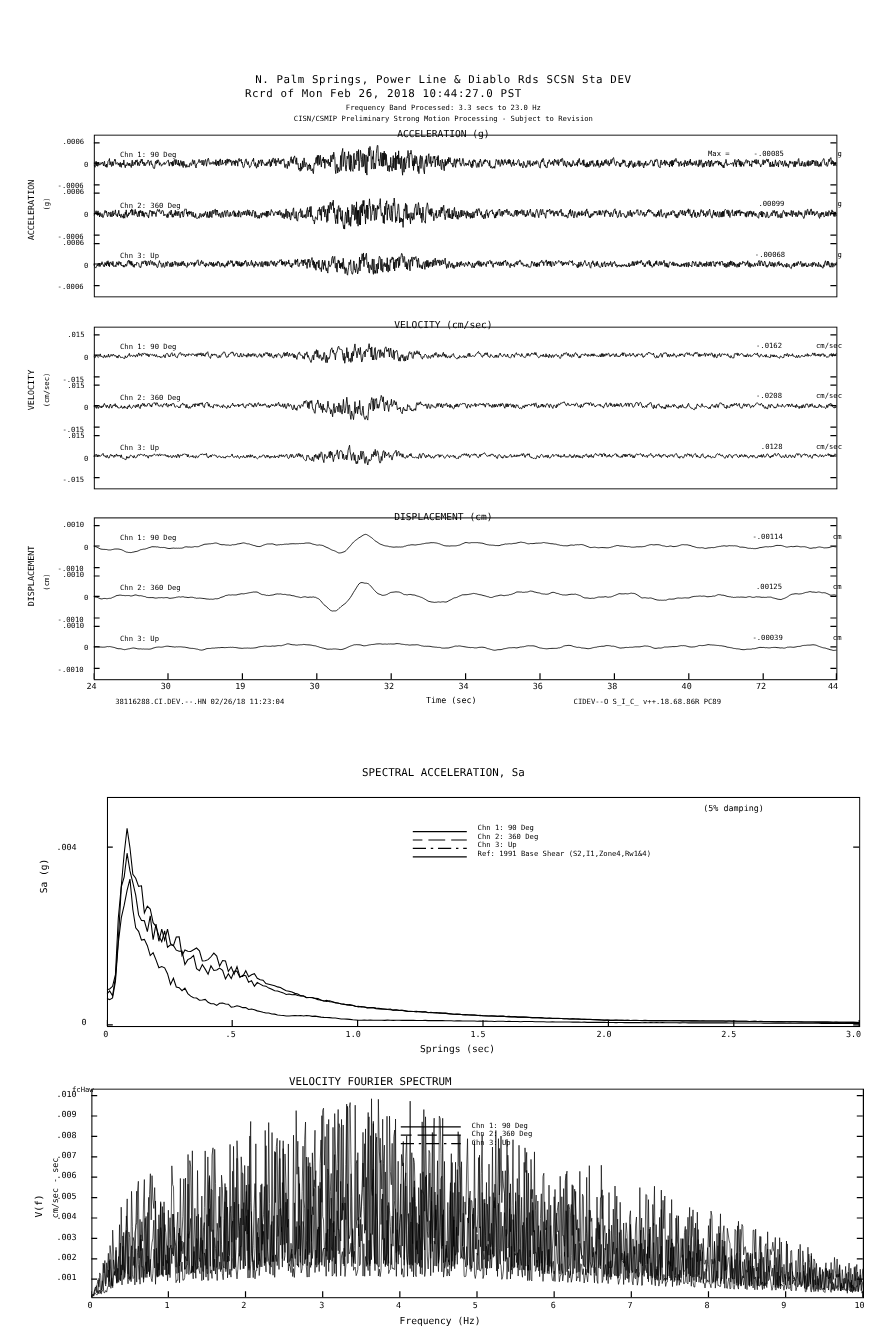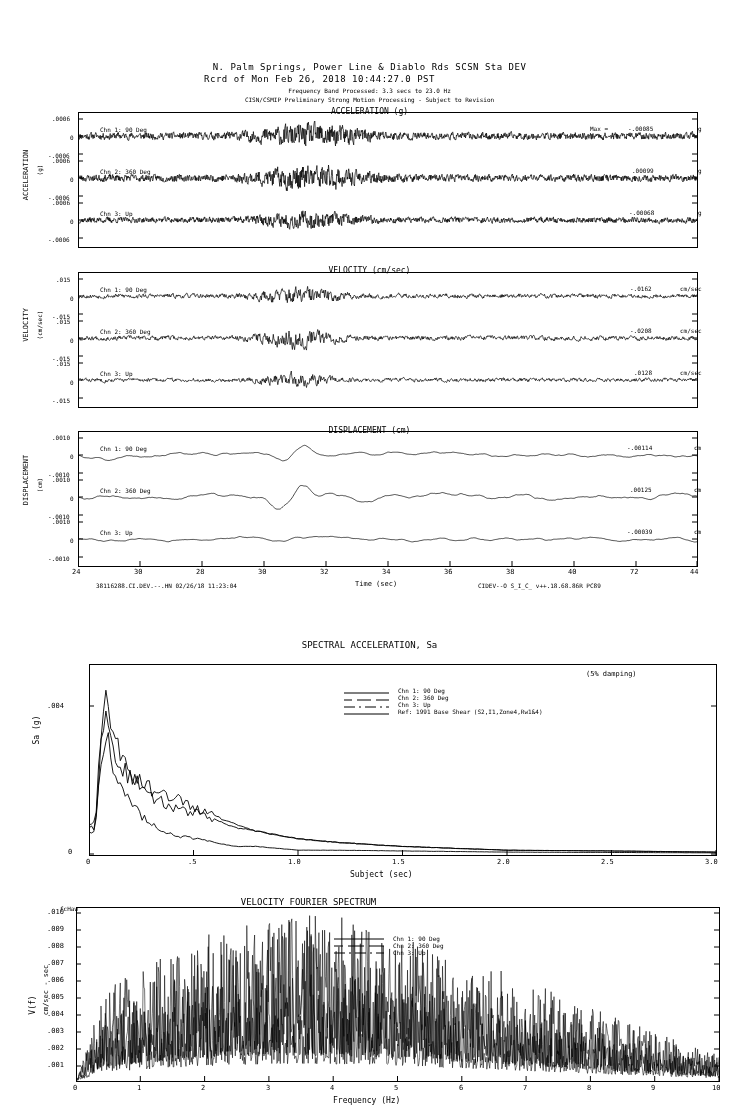--- a/index.html
+++ b/index.html
@@ -200,21 +200,21 @@
       <line x1="372" y1="135" x2="372" y2="130"></line>
       <line x1="434" y1="135" x2="434" y2="130"></line>
       <line x1="496" y1="135" x2="496" y2="130"></line>
       <line x1="558" y1="135" x2="558" y2="130"></line>
       <line x1="619" y1="135" x2="619" y2="130"></line>
     </g>
   </svg>
 
   <div class="abs t7" style="left:72px;top:568px;">24</div>
   <div class="abs t7" style="left:134px;top:568px;">30</div>
-  <div class="abs t7" style="left:196px;top:568px;">28</div>
+  <div class="abs t7" style="left:196px;top:568px;">19</div>
   <div class="abs t7" style="left:258px;top:568px;">30</div>
   <div class="abs t7" style="left:320px;top:568px;">32</div>
   <div class="abs t7" style="left:382px;top:568px;">34</div>
   <div class="abs t7" style="left:444px;top:568px;">36</div>
   <div class="abs t7" style="left:506px;top:568px;">38</div>
   <div class="abs t7" style="left:568px;top:568px;">40</div>
   <div class="abs t7" style="left:630px;top:568px;">72</div>
   <div class="abs t7" style="left:690px;top:568px;">44</div>
   <div class="abs t7" style="left:355px;top:580px;">Time (sec)</div>
 
@@ -268,21 +268,21 @@
   <div class="abs t6" style="left:398px;top:701px;">Chn 3: Up</div>
   <div class="abs t6" style="left:398px;top:708px;">Ref: 1991 Base Shear (S2,I1,Zone4,Rw1&amp;4)</div>
 
   <div class="abs t7" style="left:86px;top:858px;">0</div>
   <div class="abs t7" style="left:188px;top:858px;">.5</div>
   <div class="abs t7" style="left:288px;top:858px;">1.0</div>
   <div class="abs t7" style="left:392px;top:858px;">1.5</div>
   <div class="abs t7" style="left:497px;top:858px;">2.0</div>
   <div class="abs t7" style="left:601px;top:858px;">2.5</div>
   <div class="abs t7" style="left:705px;top:858px;">3.0</div>
-  <div class="abs t8" style="left:350px;top:870px;">Subject (sec)</div>
+  <div class="abs t8" style="left:350px;top:870px;">Springs (sec)</div>
 
   <div class="abs ctr t9" style="left:0;top:897px;width:617px;">VELOCITY FOURIER SPECTRUM</div>
 
   <div class="abs t8 vert" style="left:28px;top:1030px;width:50px;text-align:center;">V(f)</div>
   <div class="abs t7 vert" style="left:42px;top:1040px;width:100px;text-align:center;">cm/sec - sec</div>
 
   <div class="abs t6" style="left:60px;top:905px;">fcHaw</div>
 
   <div class="abs t7" style="left:47px;top:908px;">.010</div>
   <div class="abs t7" style="left:47px;top:925px;">.009</div>

